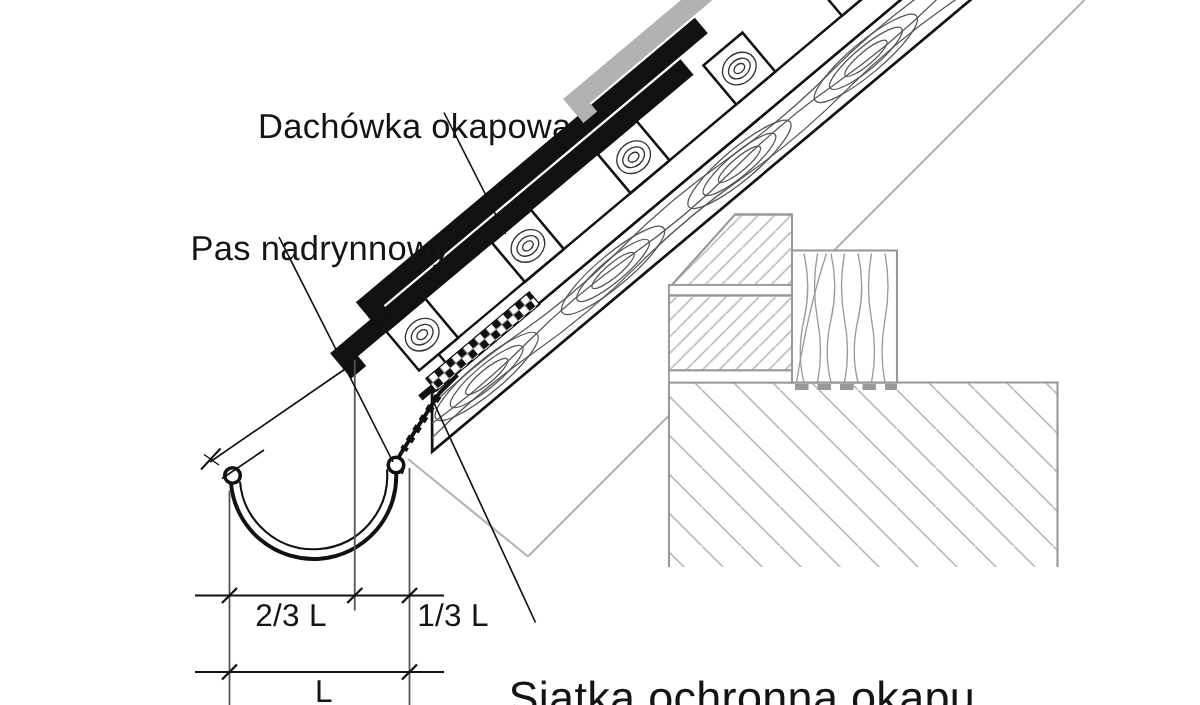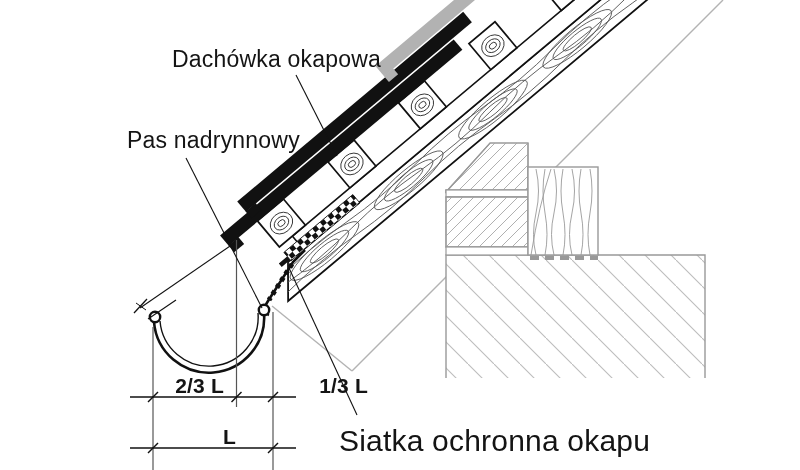--- a/index.html
+++ b/index.html
@@ -1,26 +1,26 @@
 <!DOCTYPE html>
 <html><head>
 <meta charset="utf-8">
 <style>
   html,body{margin:0;padding:0;background:#ffffff;}
   #stage{
     position:relative;width:800px;height:470px;background:#ffffff;overflow:hidden;
     font-family:"Liberation Sans", sans-serif;color:#111;
   }
   #stage svg{position:absolute;left:0;top:0;}
-  .lbl{position:absolute;white-space:nowrap;color:#141414;letter-spacing:.2px;}
+  .lbl{position:absolute;white-space:nowrap;color:#141414;letter-spacing:.2px;margin-top:25px;}
   .lbl-big{font-size:23px;font-weight:500;}
   .lbl-mid{font-size:30px;font-weight:500;}
   .lbl-dim{font-size:21px;font-weight:500;}
   .lbl-small{font-size:18px;font-weight:500;}
-  .ctr{text-align:right;font-weight:bold;}
+  .ctr{text-align:center;}
   .rgt{text-align:right;}
 </style>
 </head>
 <body>
 
 <div id="stage">
 
 <svg width="800" height="470" viewBox="0 0 800 470">
   <defs>
     <pattern id="hatchWall" patternUnits="userSpaceOnUse" width="26" height="26">
@@ -231,16 +231,16 @@
     <path d="M 296,75 L 337,156"></path>
     <path d="M 186,158 L 262,308"></path>
     <path d="M 289,268 L 357,415"></path>
   </g>
 </svg>
 
 <div class="lbl lbl-big" style="left:172px;top:46px;">Dachówka okapowa</div>
 <div class="lbl lbl-big" style="left:127px;top:127px;">Pas nadrynnowy</div>
 <div class="lbl lbl-mid" style="left:339px;top:424px;">Siatka ochronna okapu</div>
 <div class="lbl lbl-dim ctr" style="left:164px;top:374px;width:60px;">2/3 L</div>
-<div class="lbl lbl-dim ctr" style="left:272px;top:374px;width:60px;padding-left:36px;">1/3 L</div>
+<div class="lbl lbl-dim ctr" style="left:272px;top:374px;width:60px;">1/3 L</div>
 <div class="lbl lbl-dim ctr" style="left:196px;top:425px;width:40px;">L</div>
 
 </div>
 
 </body></html>

